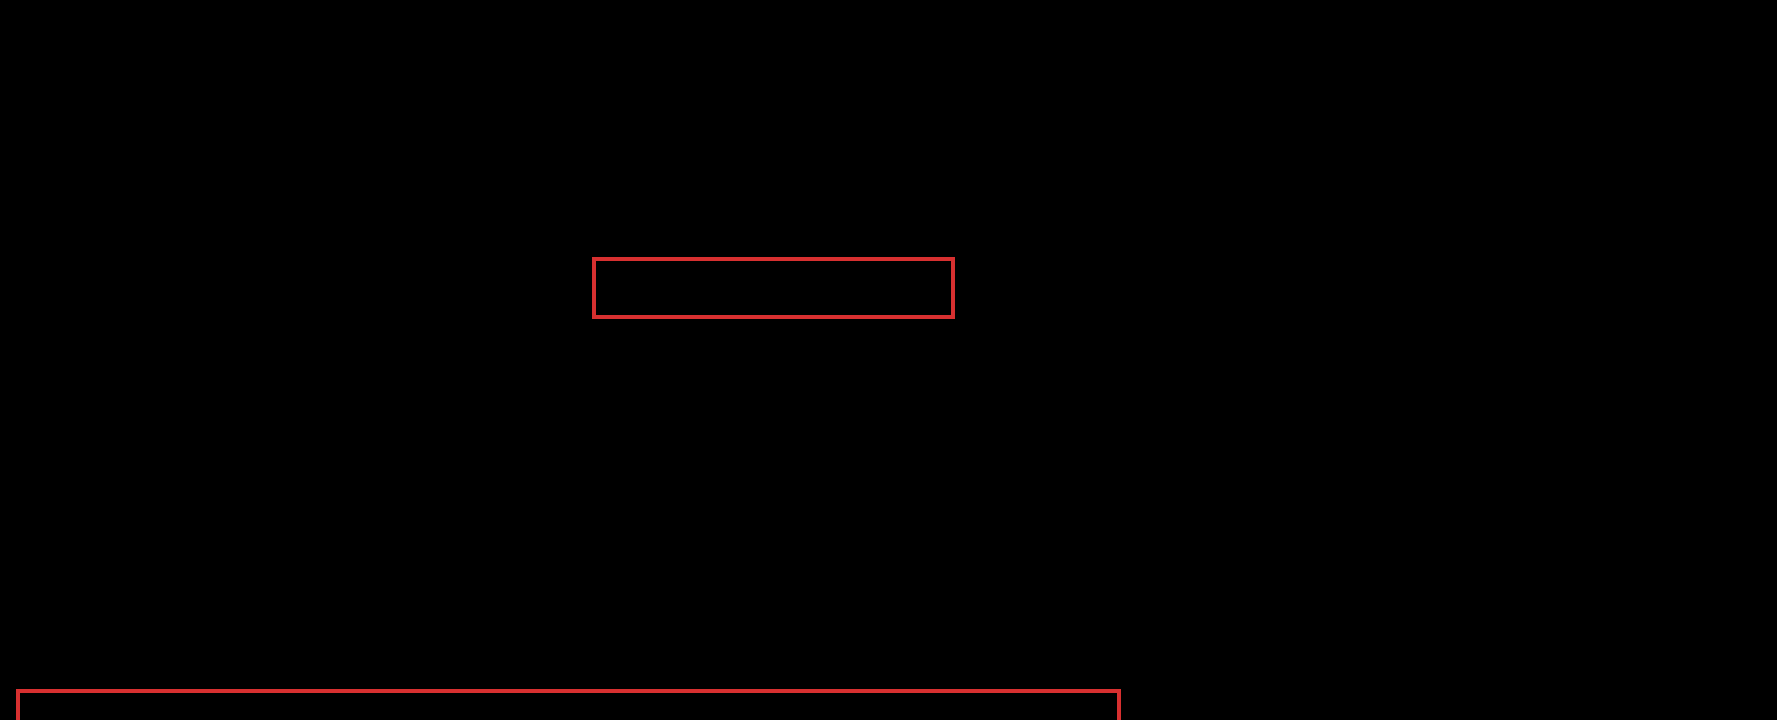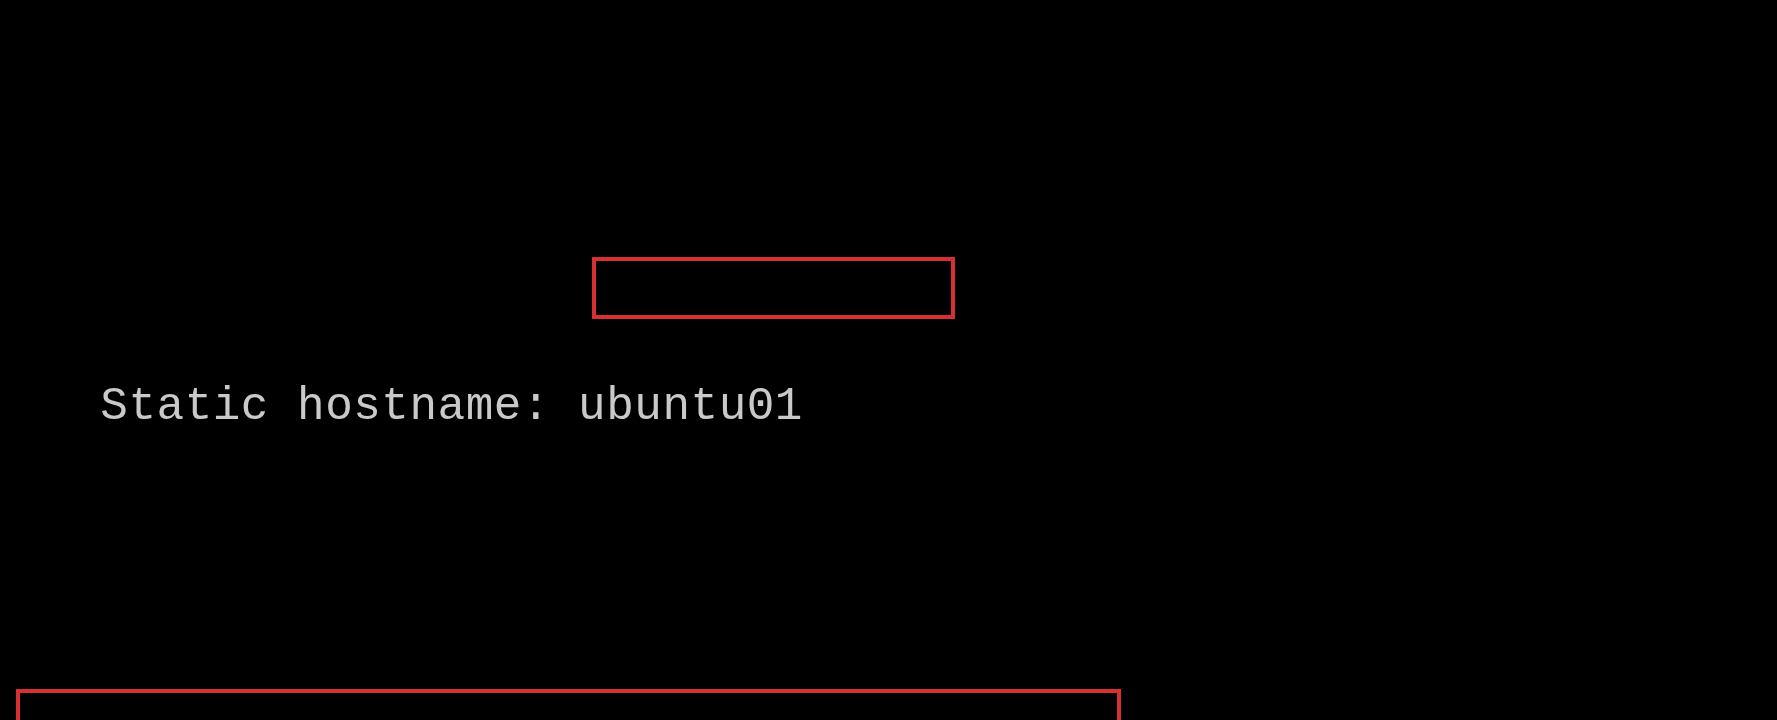--- a/index.html
+++ b/index.html
@@ -25,21 +25,20 @@
       border: 4px solid #d73030;
       pointer-events: none;
     }
   </style>
 </head>
 <body>
 
 
 
 <div class="term">
-  <span class="line"><span>   Static hostname:</span> <span>ubuntu01</span></span>
   
   
   
   
   
   
   
   
   
 

